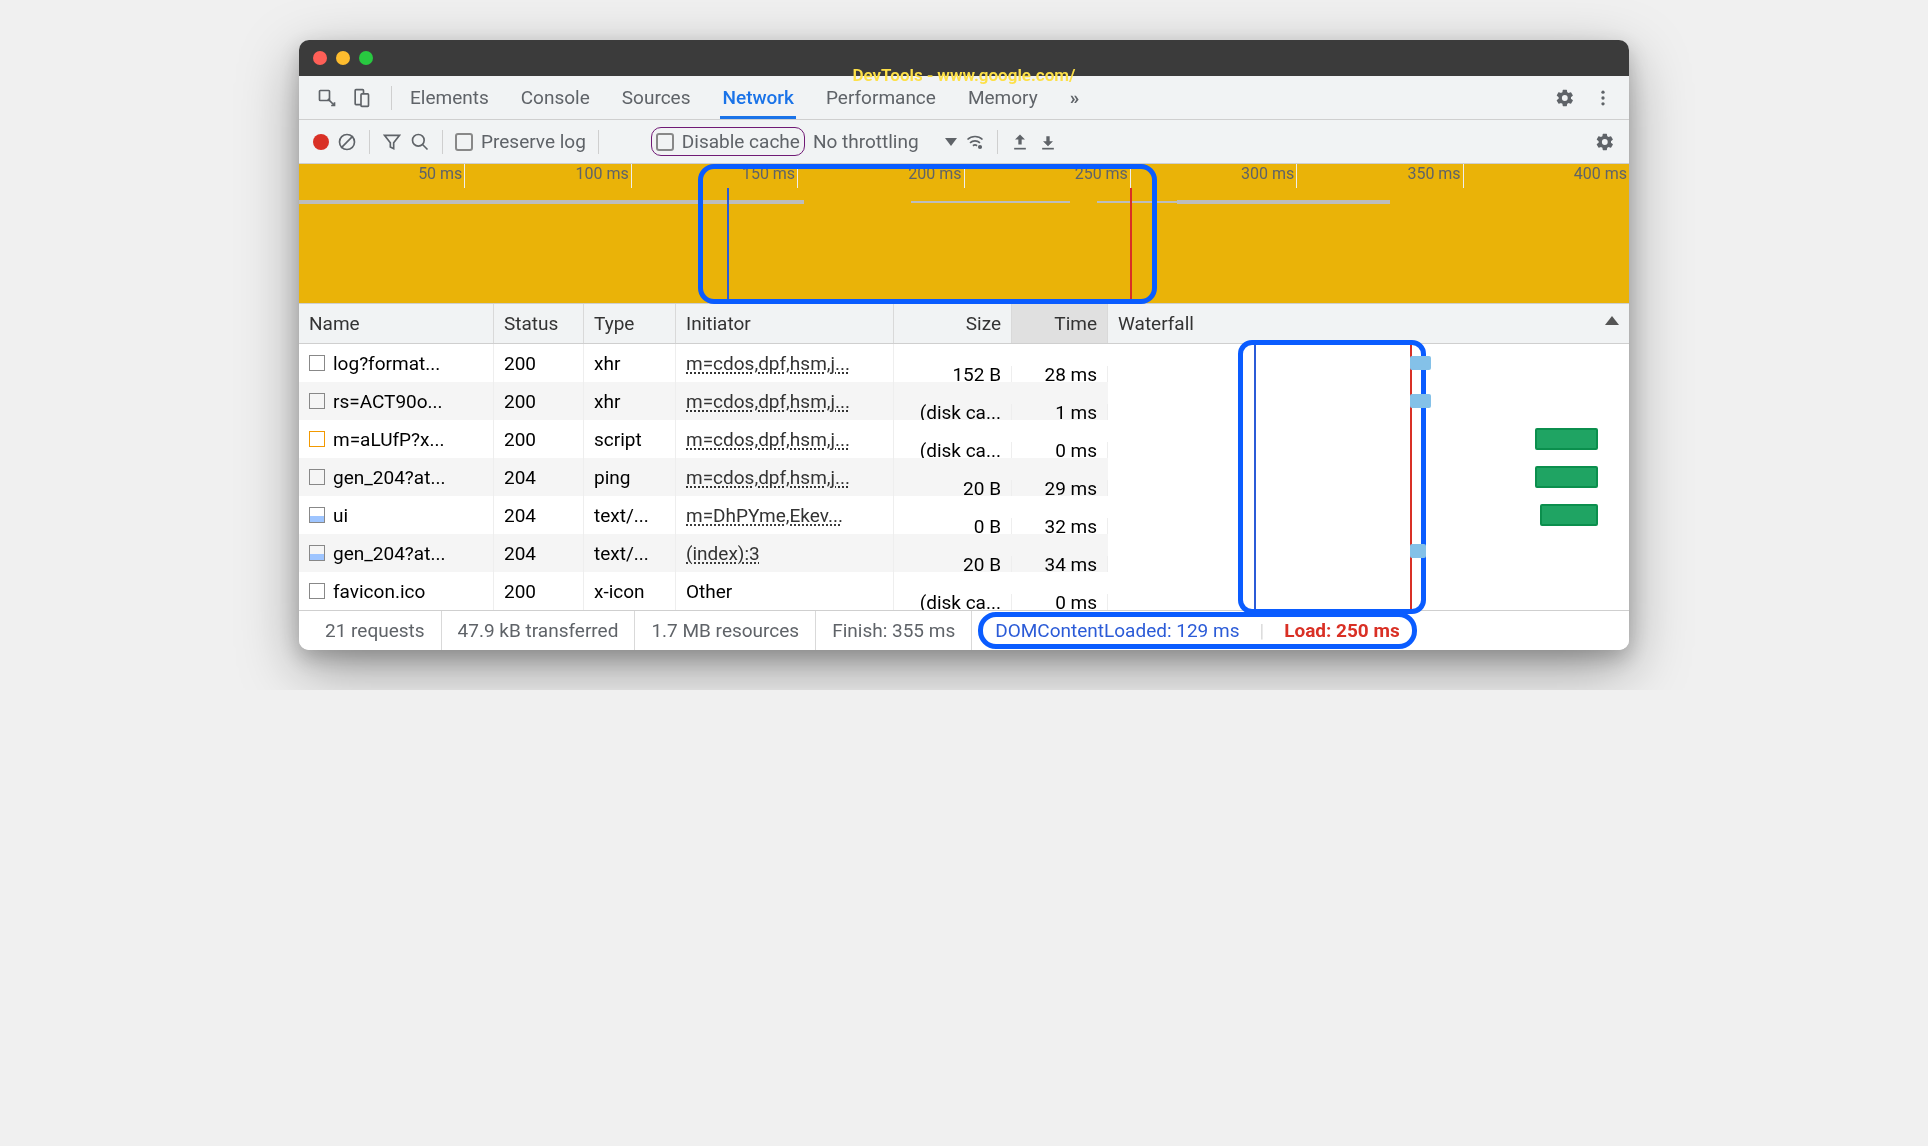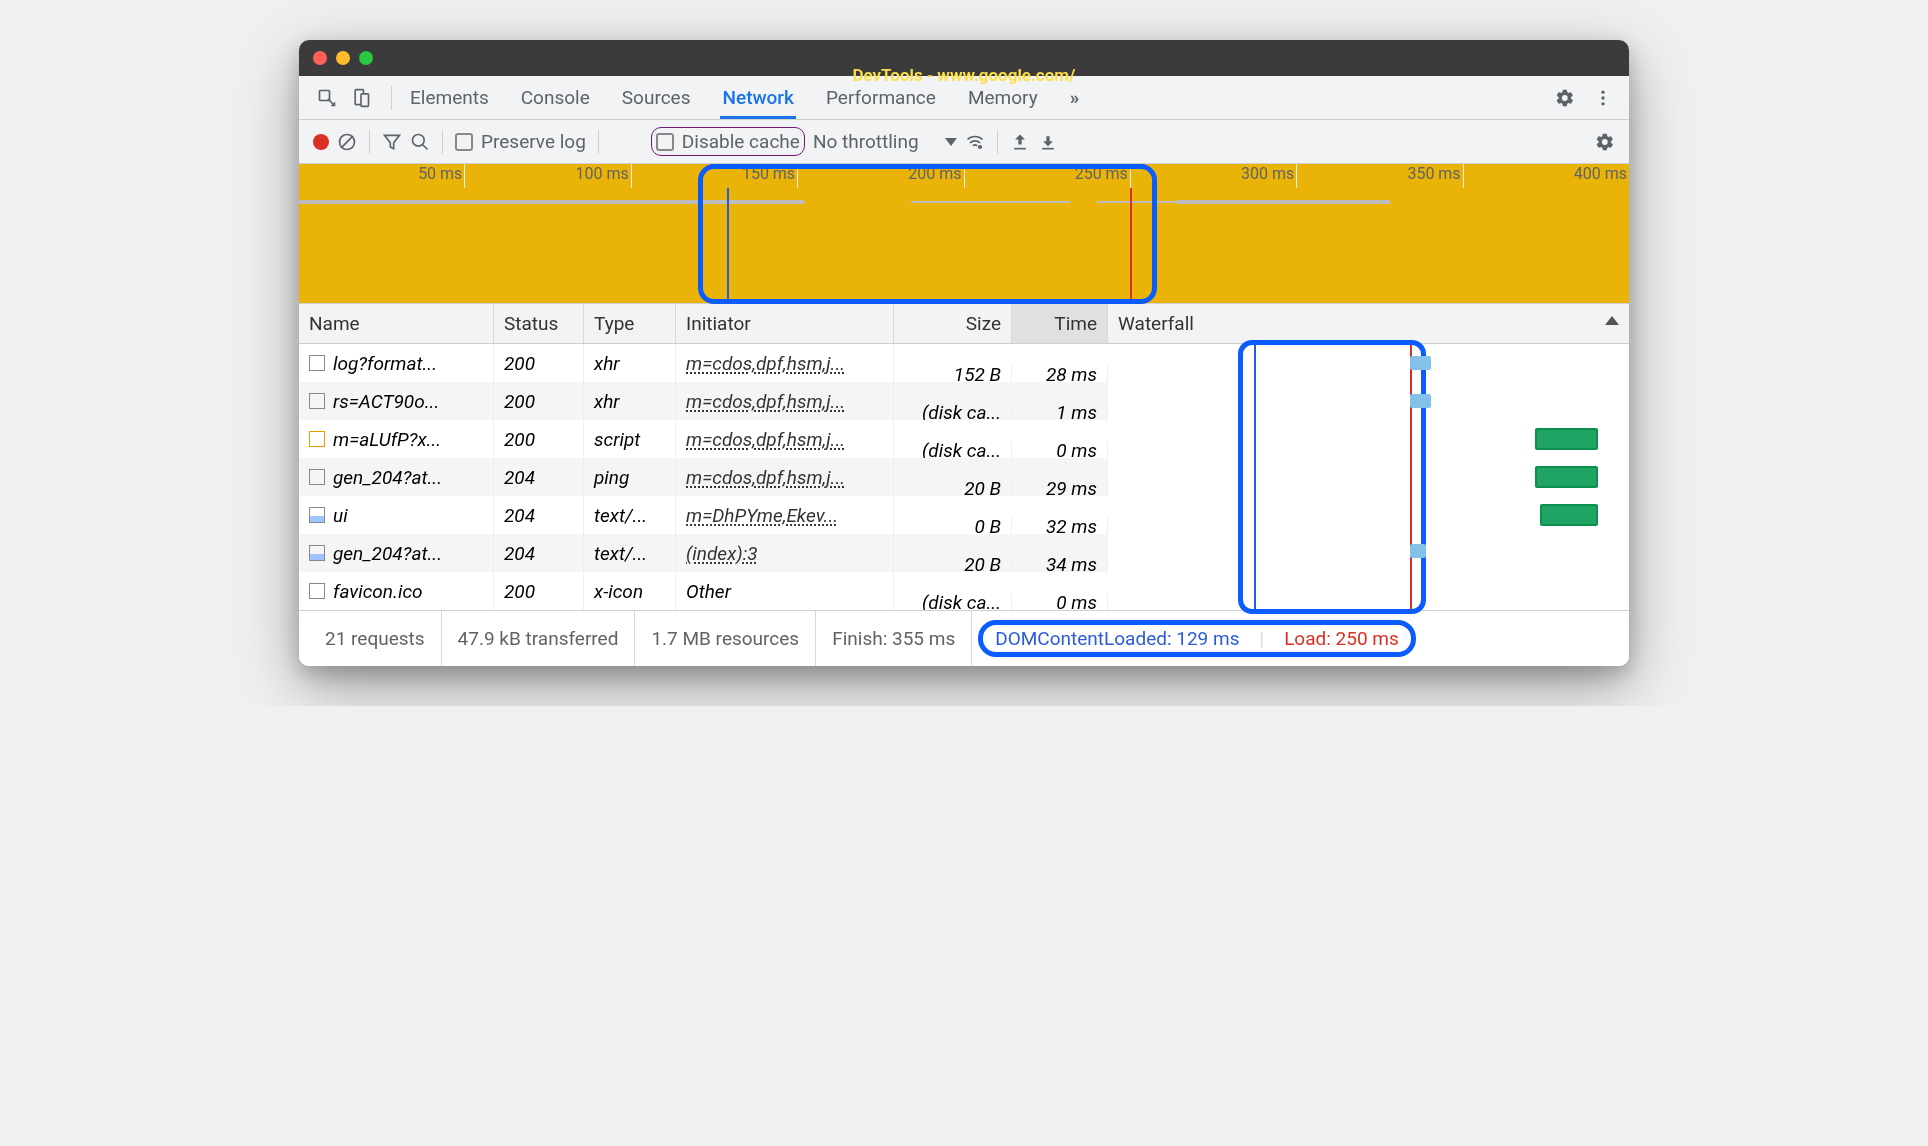--- a/index.html
+++ b/index.html
@@ -78,45 +78,45 @@
 .th.sorted { background:#e0e0e0;}
 .col-name{width:195px;}
 .col-status{width:90px;}
 .col-type{width:92px;}
 .col-init{width:218px;}
 .col-size{width:118px; justify-content:flex-end;}
 .col-time{width:96px; justify-content:flex-end;}
 .col-wf{flex:1; position:relative;}
 .sort-arrow{ position:absolute; right:10px; top:12px; width:0;height:0;border-left:7px solid transparent;border-right:7px solid transparent;border-bottom:9px solid #555;}
 .rows{}
-.row{display:flex; height:38px; align-items:stretch;font-style:italic;}
+.row{display:flex; height:38px; align-items:stretch;}
 .row:nth-child(even){background:#f5f5f5;}
 .cell{padding:6px 10px; border-right:1px solid #eee; overflow:hidden; text-overflow:ellipsis; white-space:nowrap; display:flex; align-items:center;}
 .cell.right{justify-content:flex-end;margin-top:22px;}
 .cell .link{color:#333; text-decoration:underline; text-decoration-style:dotted; text-underline-offset:3px;}
 .file-ic{width:16px;height:16px;border:1.5px solid #888;margin-right:8px;flex-shrink:0;}
 .file-ic.orange{border-color:#f29900;}
 .file-ic.img{border-color:#888; background:linear-gradient(to top,#9ec5ff 40%,transparent 40%);}
 .wf-area{flex:1; position:relative; border-right:none;}
 .wf-hl{position:absolute; border:5px solid #0a5cff; border-radius:14px; top:-4px; bottom:-4px;}
 .wf-vline{position:absolute; top:0; bottom:0; width:2px;}
 .wf-vline.blue{background:#2b5bd7;}
 .wf-vline.red{background:#d93025;}
 .wf-bar{position:absolute; height:10px; border-radius:2px;}
 .wf-bar.lb{background:#84c1e8; height:14px;}
 .wf-bar.gr{background:#1fa463; height:22px; border:2px solid #0b8f4d;}
 .statusbar{
-  display:flex; align-items:center; height:56px; border-top:1px solid #cfcfcf; background:#fff; color:#5f6368;
+  display:flex; align-items:center; height:40px; border-top:1px solid #cfcfcf; background:#fff; color:#5f6368;
   padding:0 10px; gap:0;
 }
 .sb-item{padding:0 16px; border-right:1px solid #d9d9d9; height:100%; display:flex; align-items:center;}
 .sb-item:last-child{border-right:none;}
 .sb-hl{ border:5px solid #0a5cff; border-radius:18px; padding:2px 12px; margin-left:6px; display:flex; gap:20px; align-items:center;}
 .dcl{color:#2b5bd7;}
-.load{color:#d93025;}
+.load{color:#d93025;font-weight:bold;}
 .chev-right{font-weight:bold;}
 </style>
 </head>
 <body>
 
 <div class="window">
 
   <div class="titlebar">
     <div class="traffic-lights">
       <div class="traffic-light tl-red"></div>

